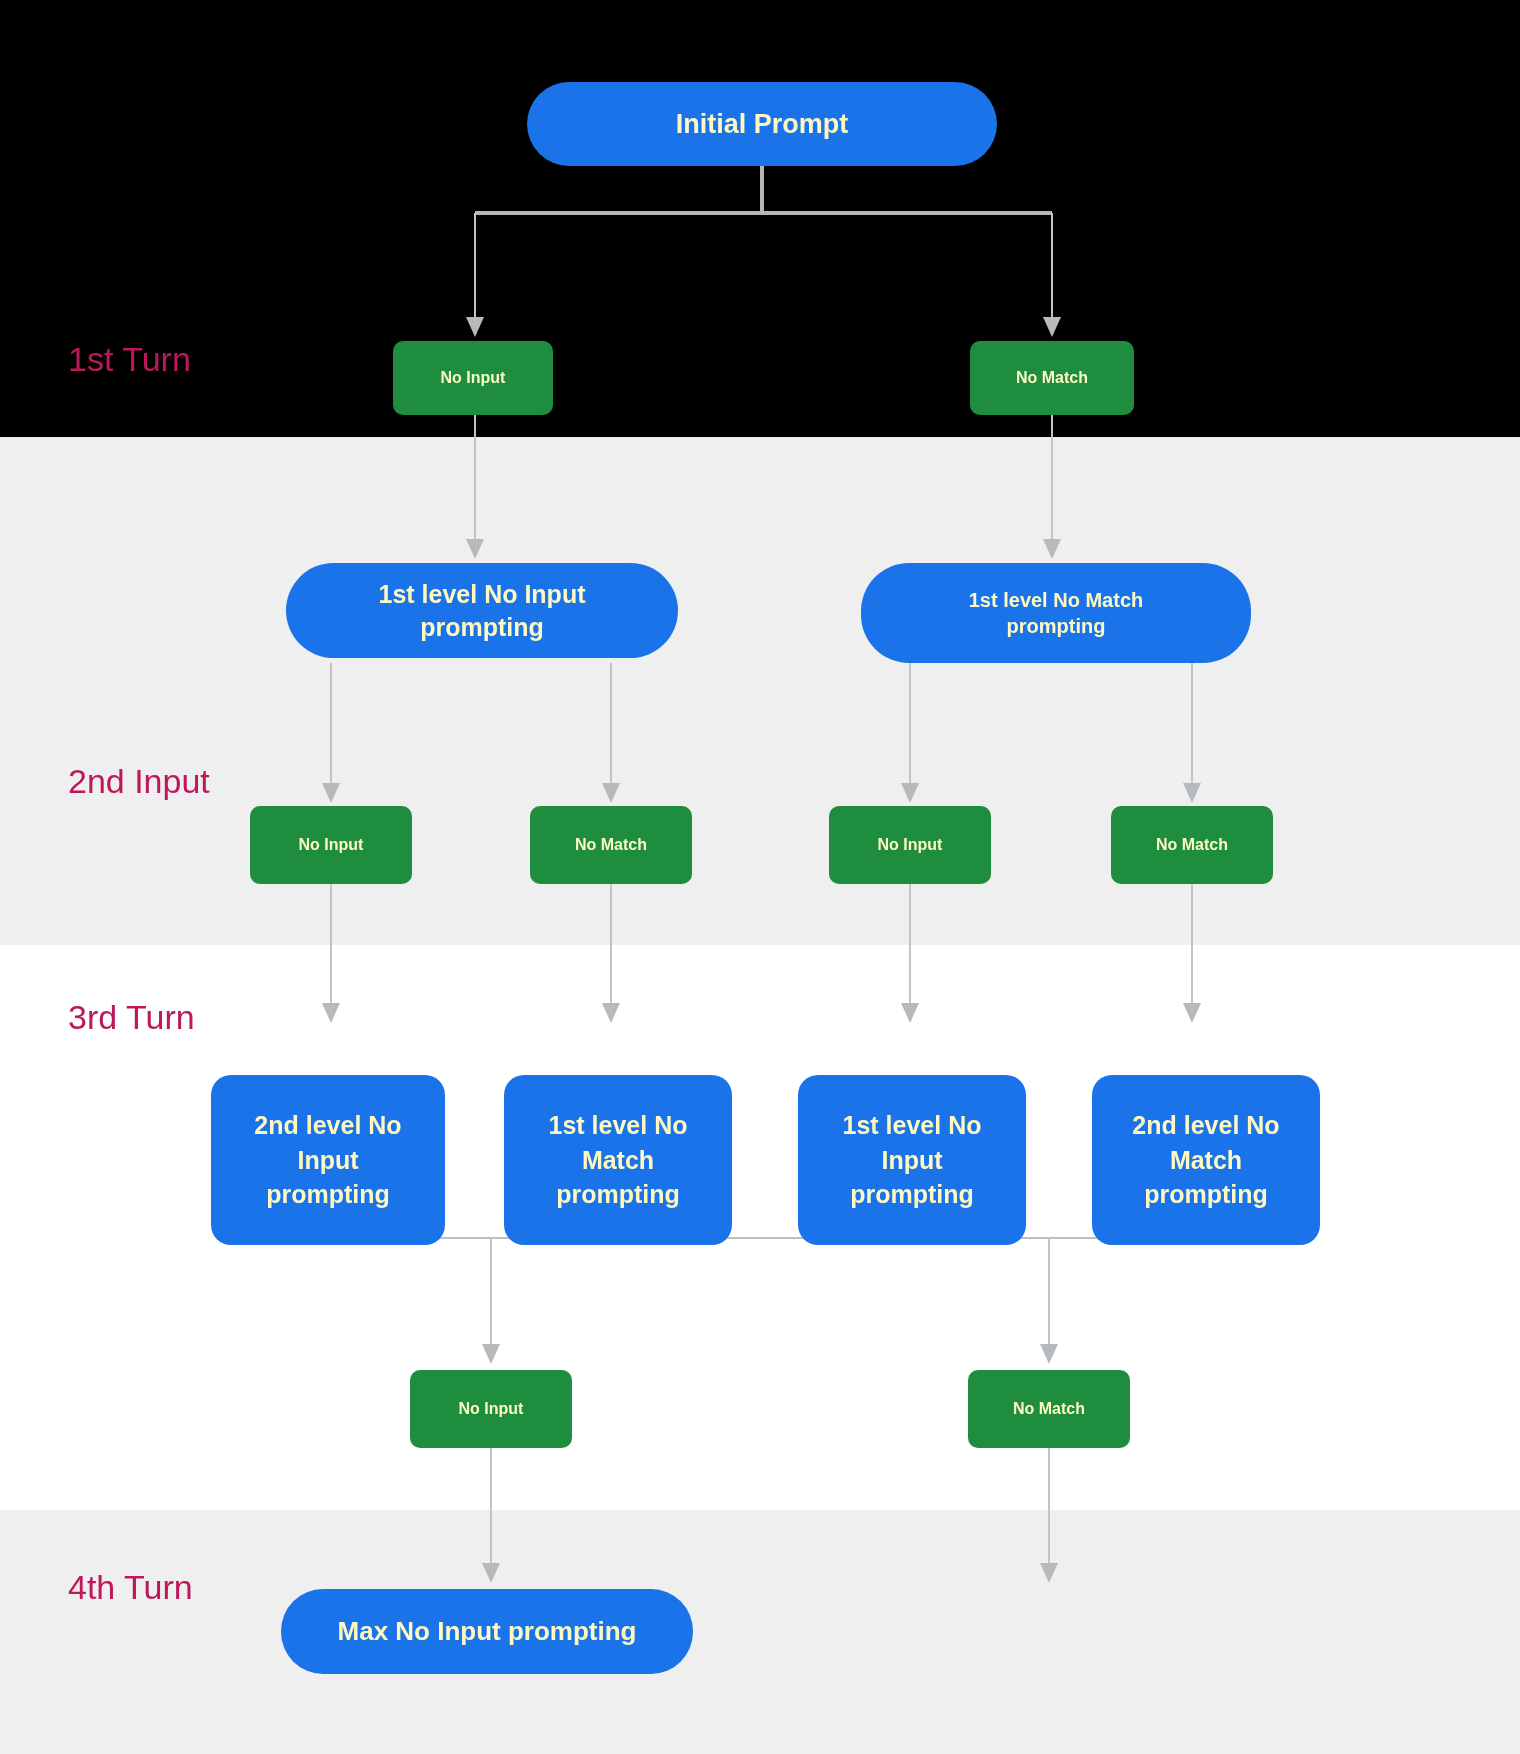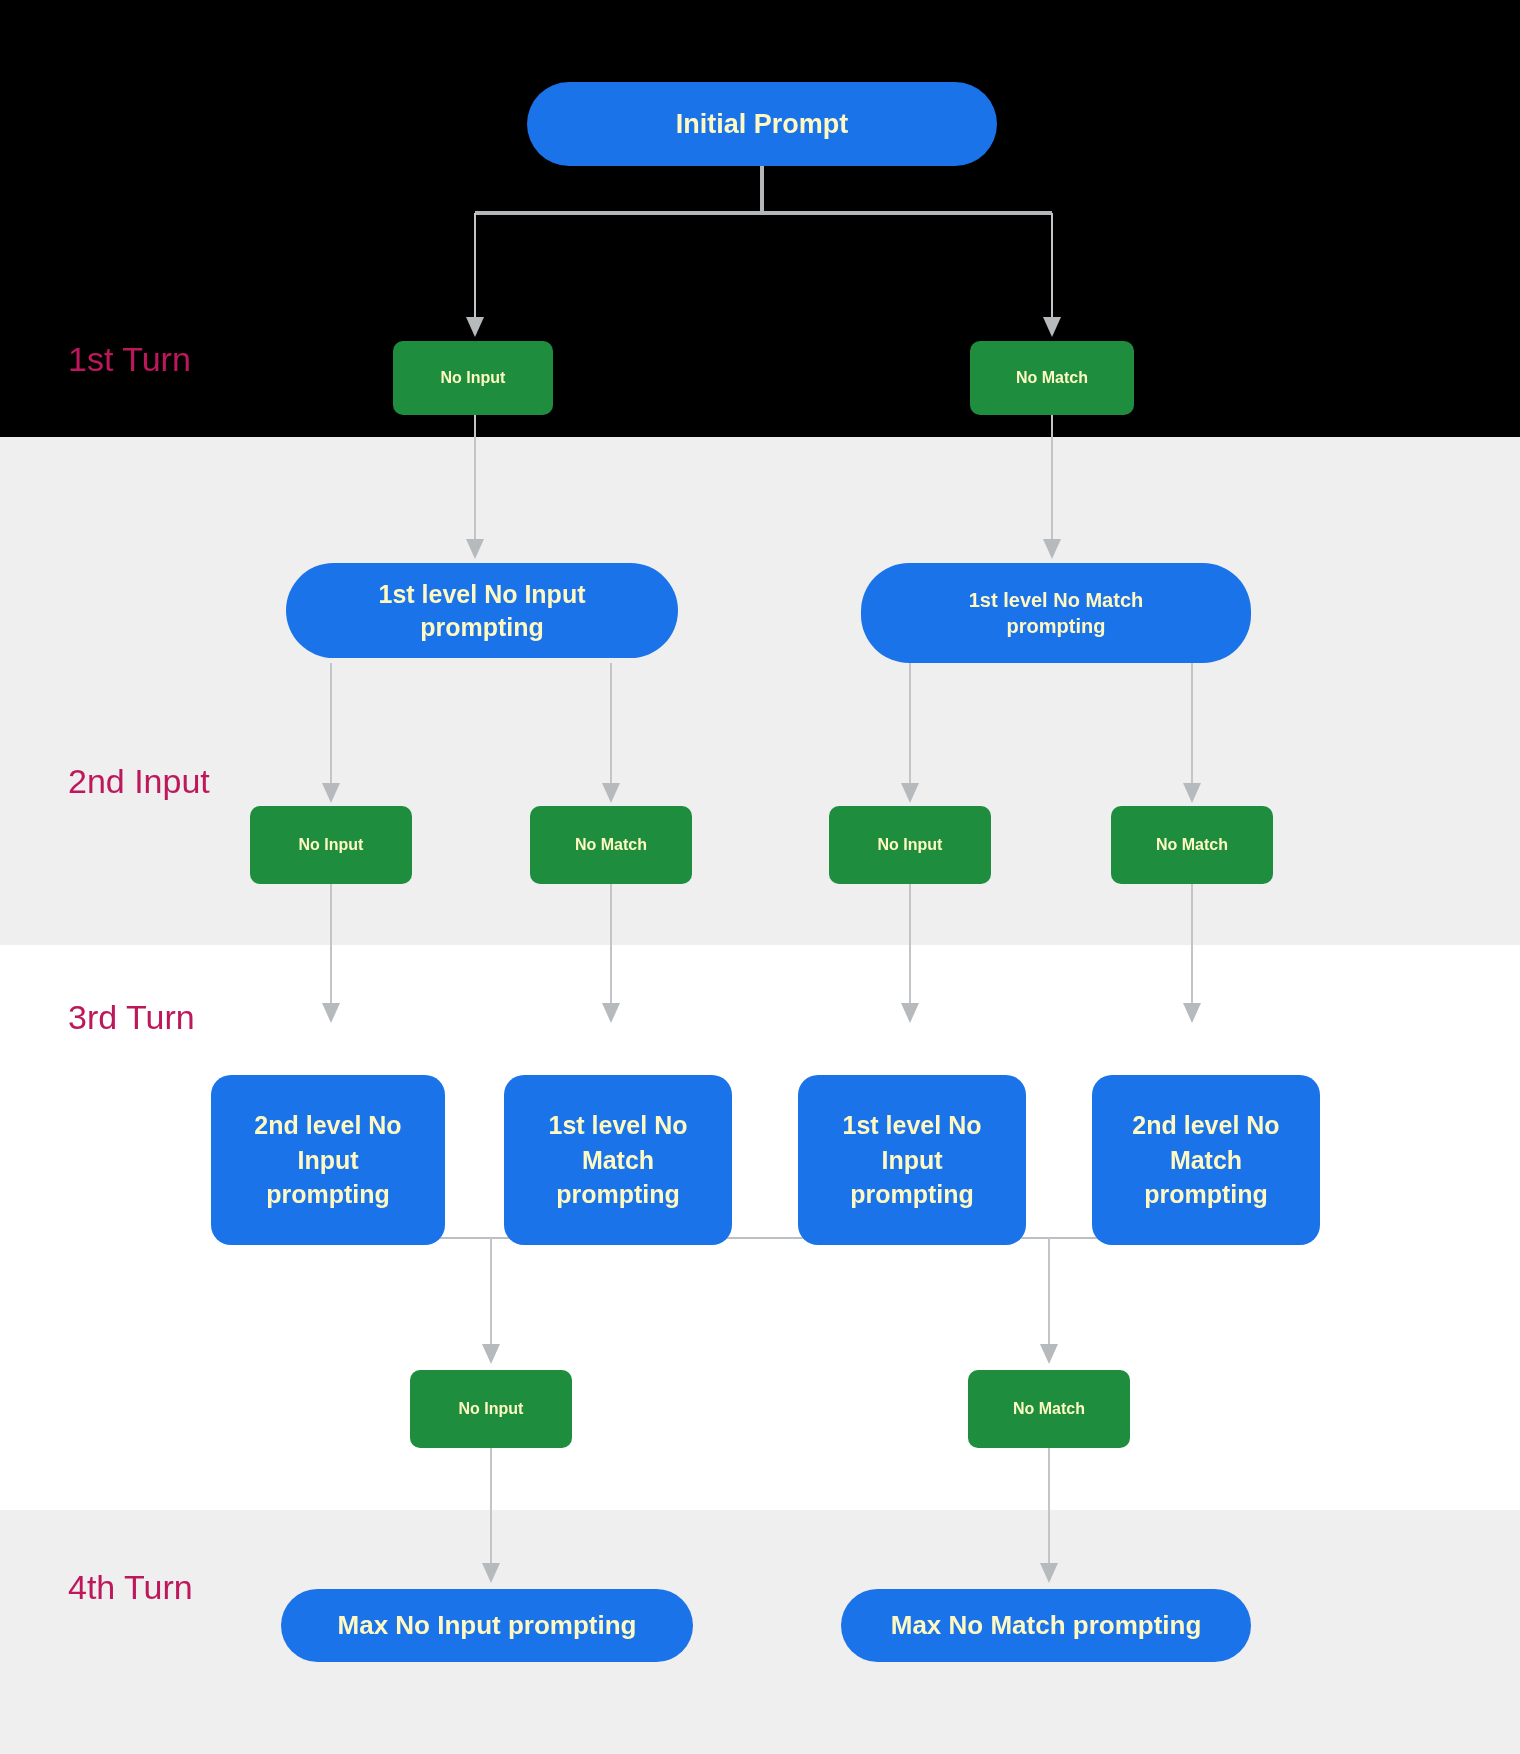--- a/index.html
+++ b/index.html
@@ -47,21 +47,21 @@
 
   .b-t3{top:1027px;height:170px;border-radius:20px;font-size:25px;line-height:1.38;margin-top:48px;}
   .b-t3-1{left:211px;width:234px;}
   .b-t3-2{left:504px;width:228px;}
   .b-t3-3{left:798px;width:228px;}
   .b-t3-4{left:1092px;width:228px;}
 
   .g-t4-a{left:410px;top:1370px;width:162px;height:78px;}
   .g-t4-b{left:968px;top:1370px;width:162px;height:78px;}
 
-  .pill-bot{top:1589px;height:73px;border-radius:42px;font-size:26px;}
+  .pill-bot{top:1589px;height:85px;border-radius:42px;font-size:26px;}
   .pill-bot-a{left:281px;width:412px;}
   .pill-bot-b{left:841px;width:410px;}
 
   .turn-label{
     position:absolute;left:68px;
     font-size:34px;line-height:1;color:#be185d;font-weight:400;
   }
   .tl1{top:342px;}
   .tl2{top:764px;}
   .tl3{top:1000px;}
@@ -155,15 +155,14 @@
 Input
 prompting</div>
   <div class="node blue b-t3 b-t3-4">2nd level No
 Match
 prompting</div>
 
   <div class="node green g-t4-a">No Input</div>
   <div class="node green g-t4-b">No Match</div>
 
   <div class="node blue pill-bot pill-bot-a">Max No Input prompting</div>
-  <div class="node blue pill-bot pill-bot-b">Max No Match prompting</div>
 
 </div>
 
 </body></html>

